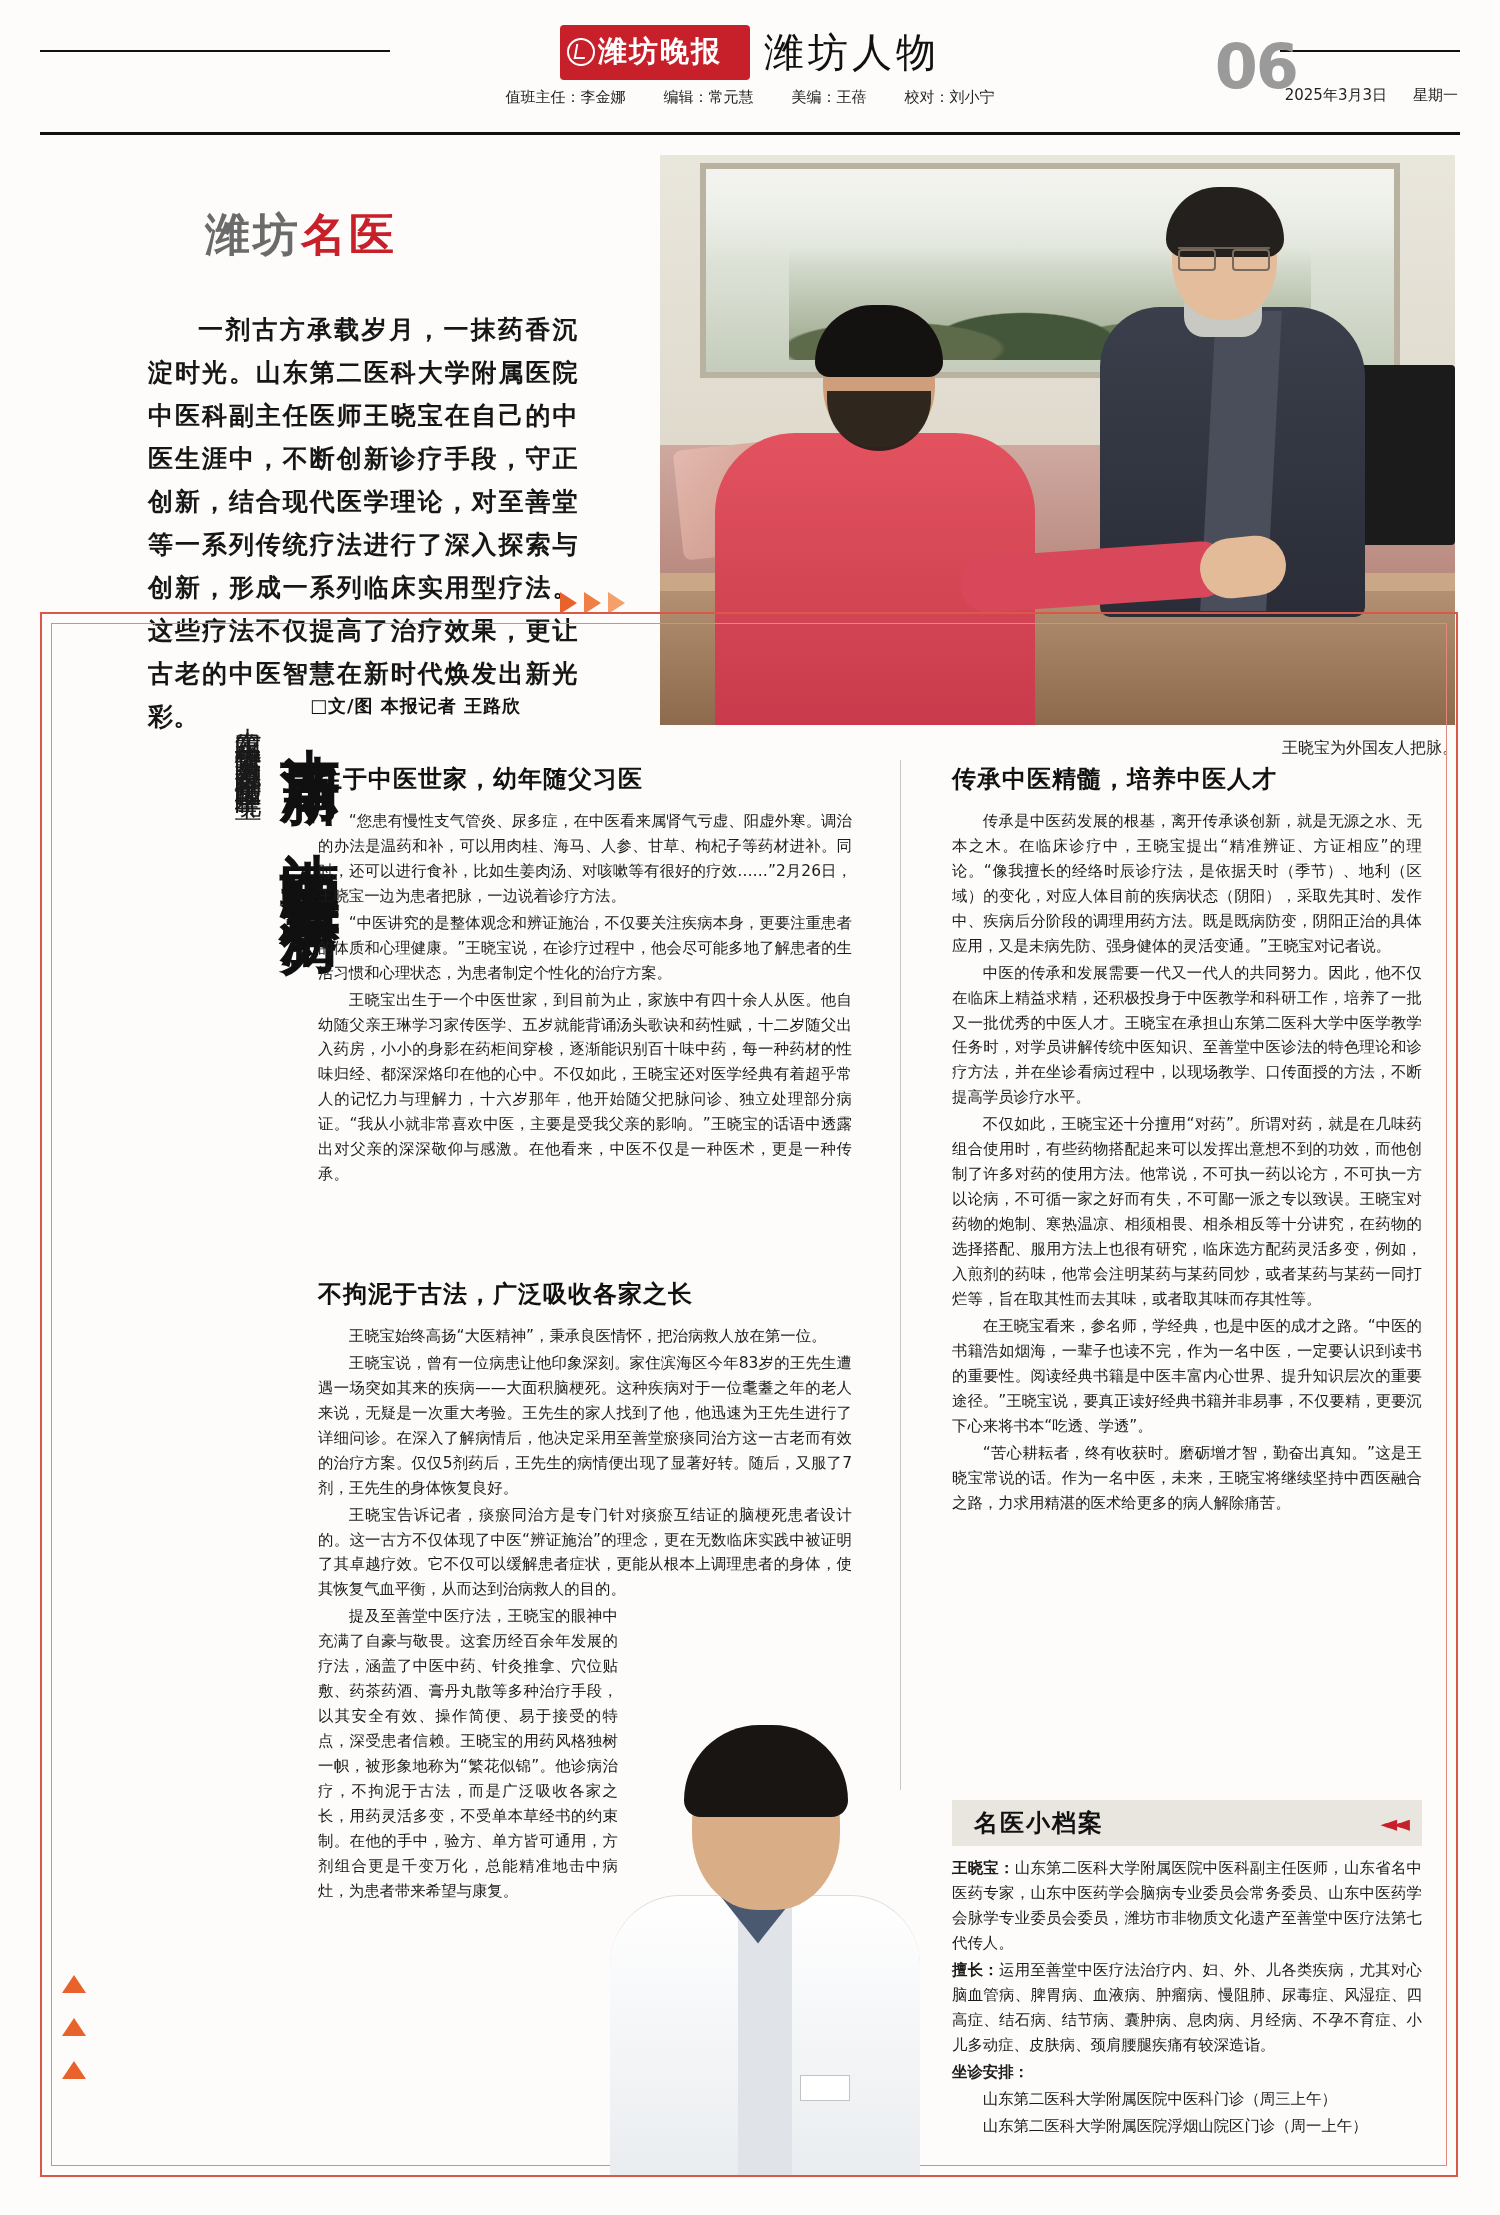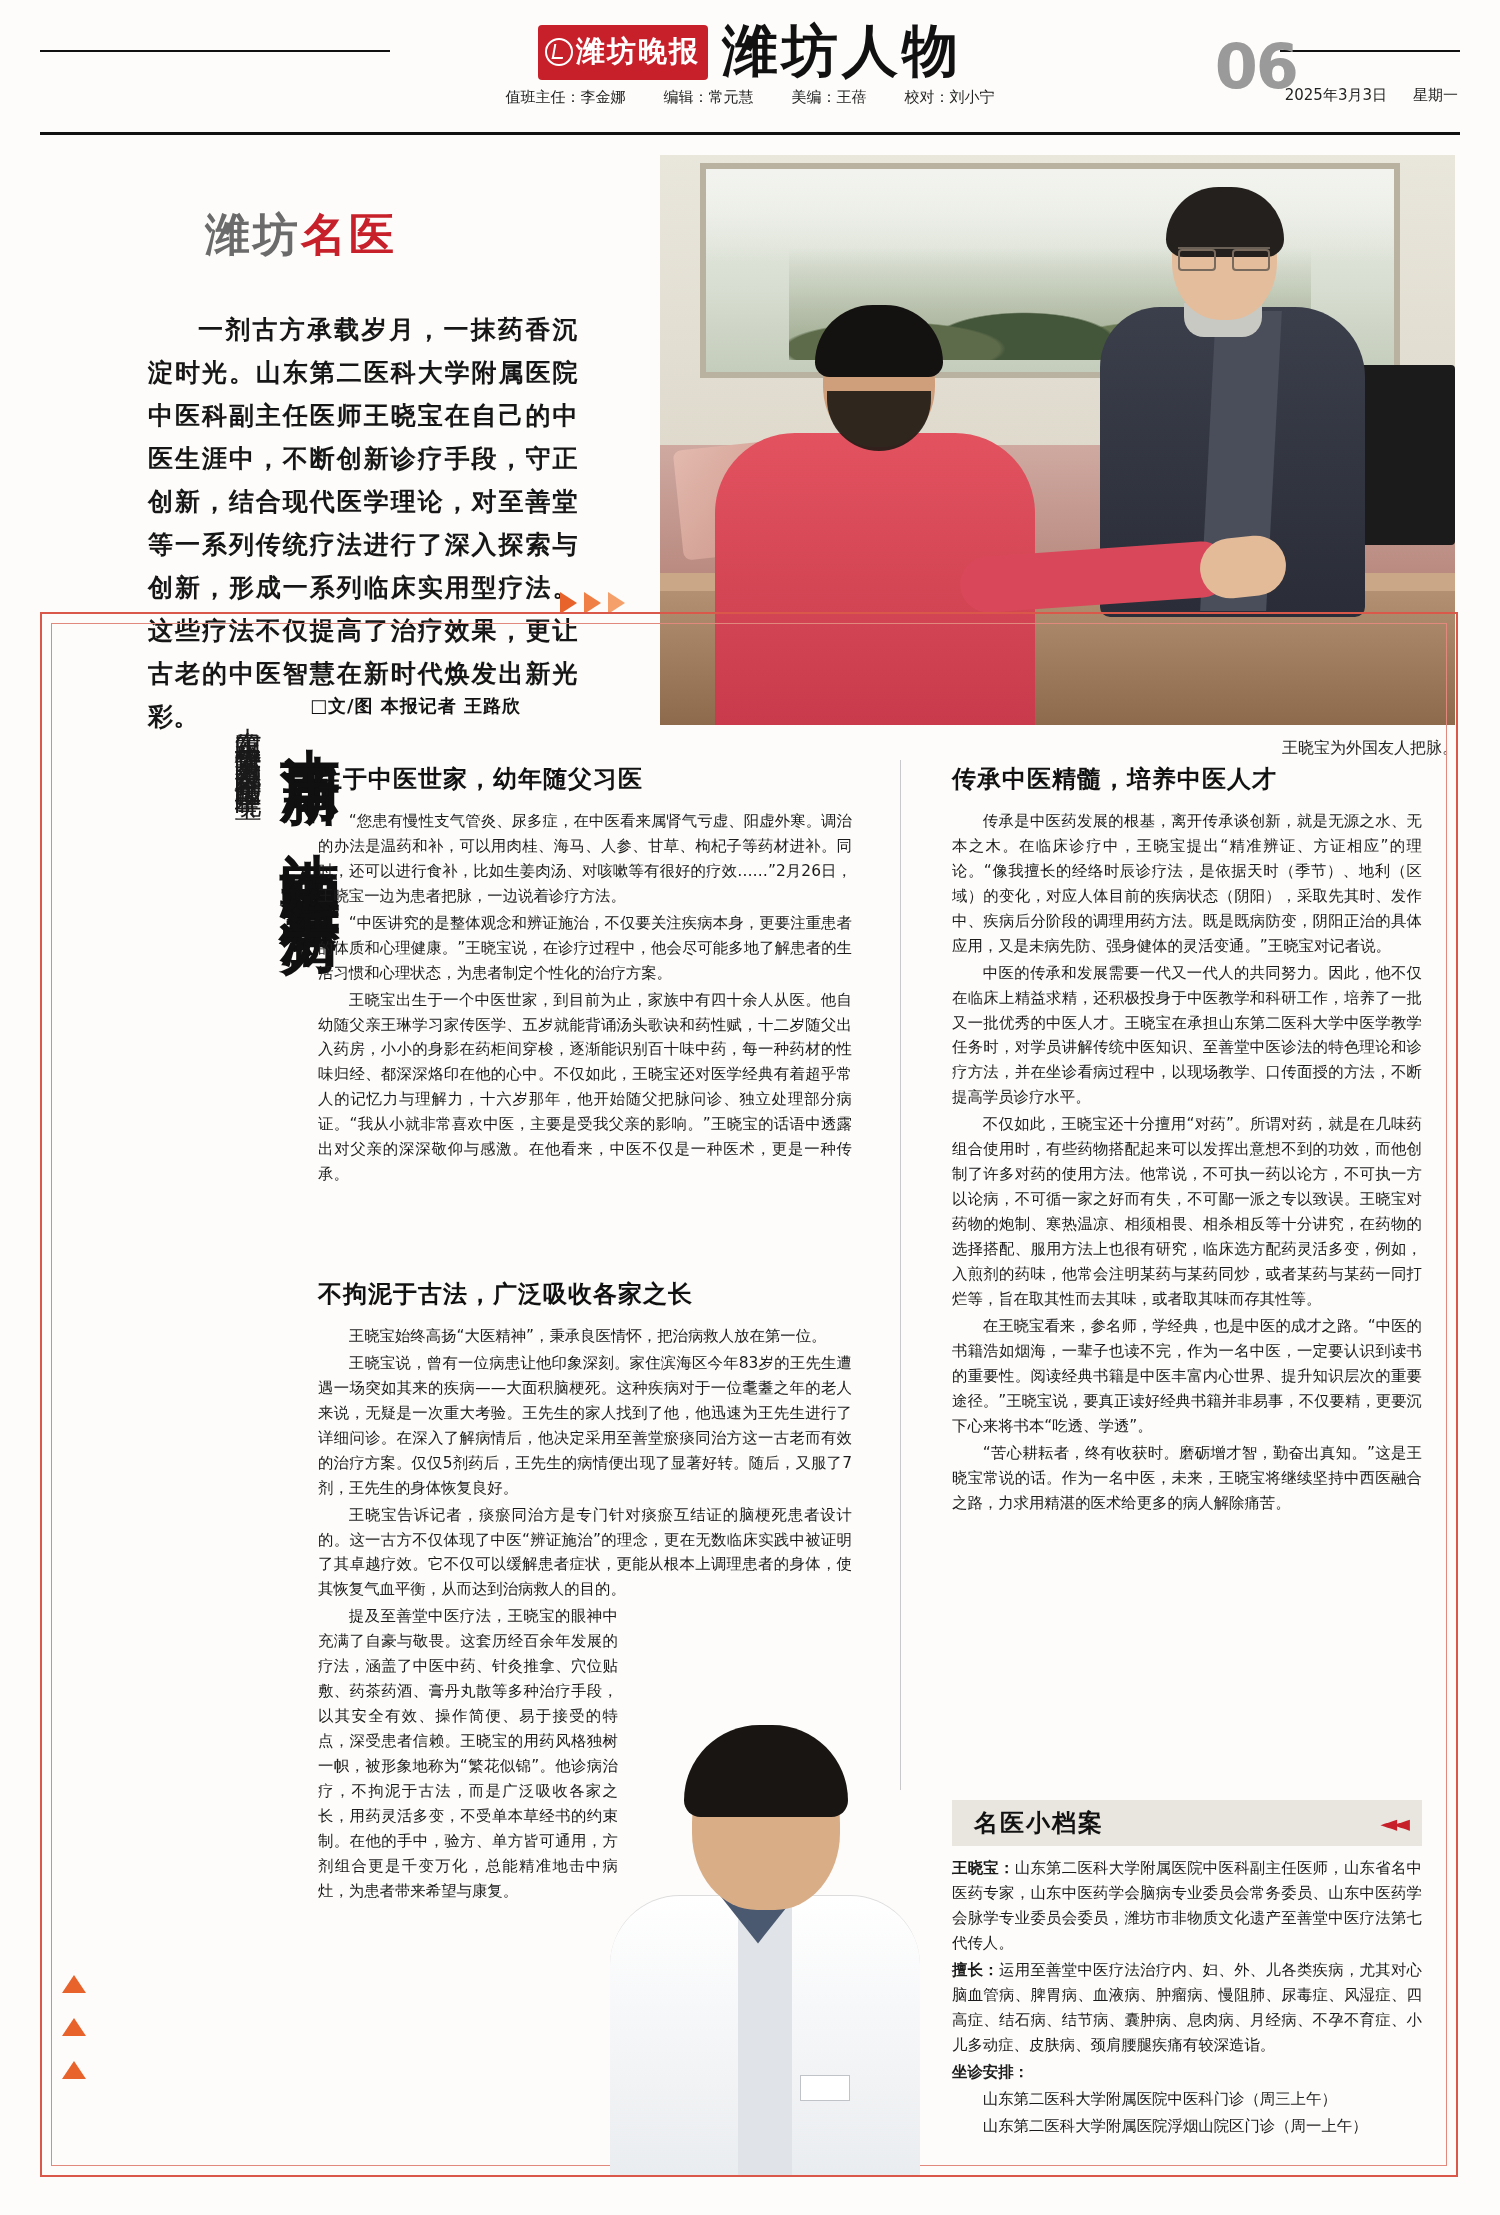--- a/index.html
+++ b/index.html
@@ -39,21 +39,21 @@
     display: flex;
     align-items: center;
     gap: 0px;
   }
   .mast-badge {
     background: #c8202a;
     color: #fff;
     font-weight: bold;
     font-size: 29px;
     letter-spacing: 2px;
-    padding: 7px 8px 8px 38px;
+    padding: 7px 28px 8px 38px;
     border-radius: 4px;
     position: relative;
     font-family: "DejaVu Sans", sans-serif;
   }
   .mast-badge .circ {
     position: absolute;
     left: 7px; top: 50%;
     transform: translateY(-50%);
     width: 24px; height: 24px;
     border-radius: 50%;
@@ -63,22 +63,22 @@
   .mast-badge .circ:after {
     content: "";
     position: absolute;
     left: 6px; top: 4px;
     width: 9px; height: 13px;
     border-left: 2.5px solid #fff;
     border-bottom: 2.5px solid #fff;
     transform: skewX(-10deg);
   }
   .mast-title {
-    font-size: 56px;
-    font-weight: bold;
+    font-size: 40px;
+    font-weight: normal;
     letter-spacing: 4px;
     margin-left: 14px;
     color: #111;
     font-family: "DejaVu Sans", sans-serif;
   }
   .mast-rule-left, .mast-rule-right {
     position: absolute;
     top: 50px;
     height: 2px;
     background: #111;

